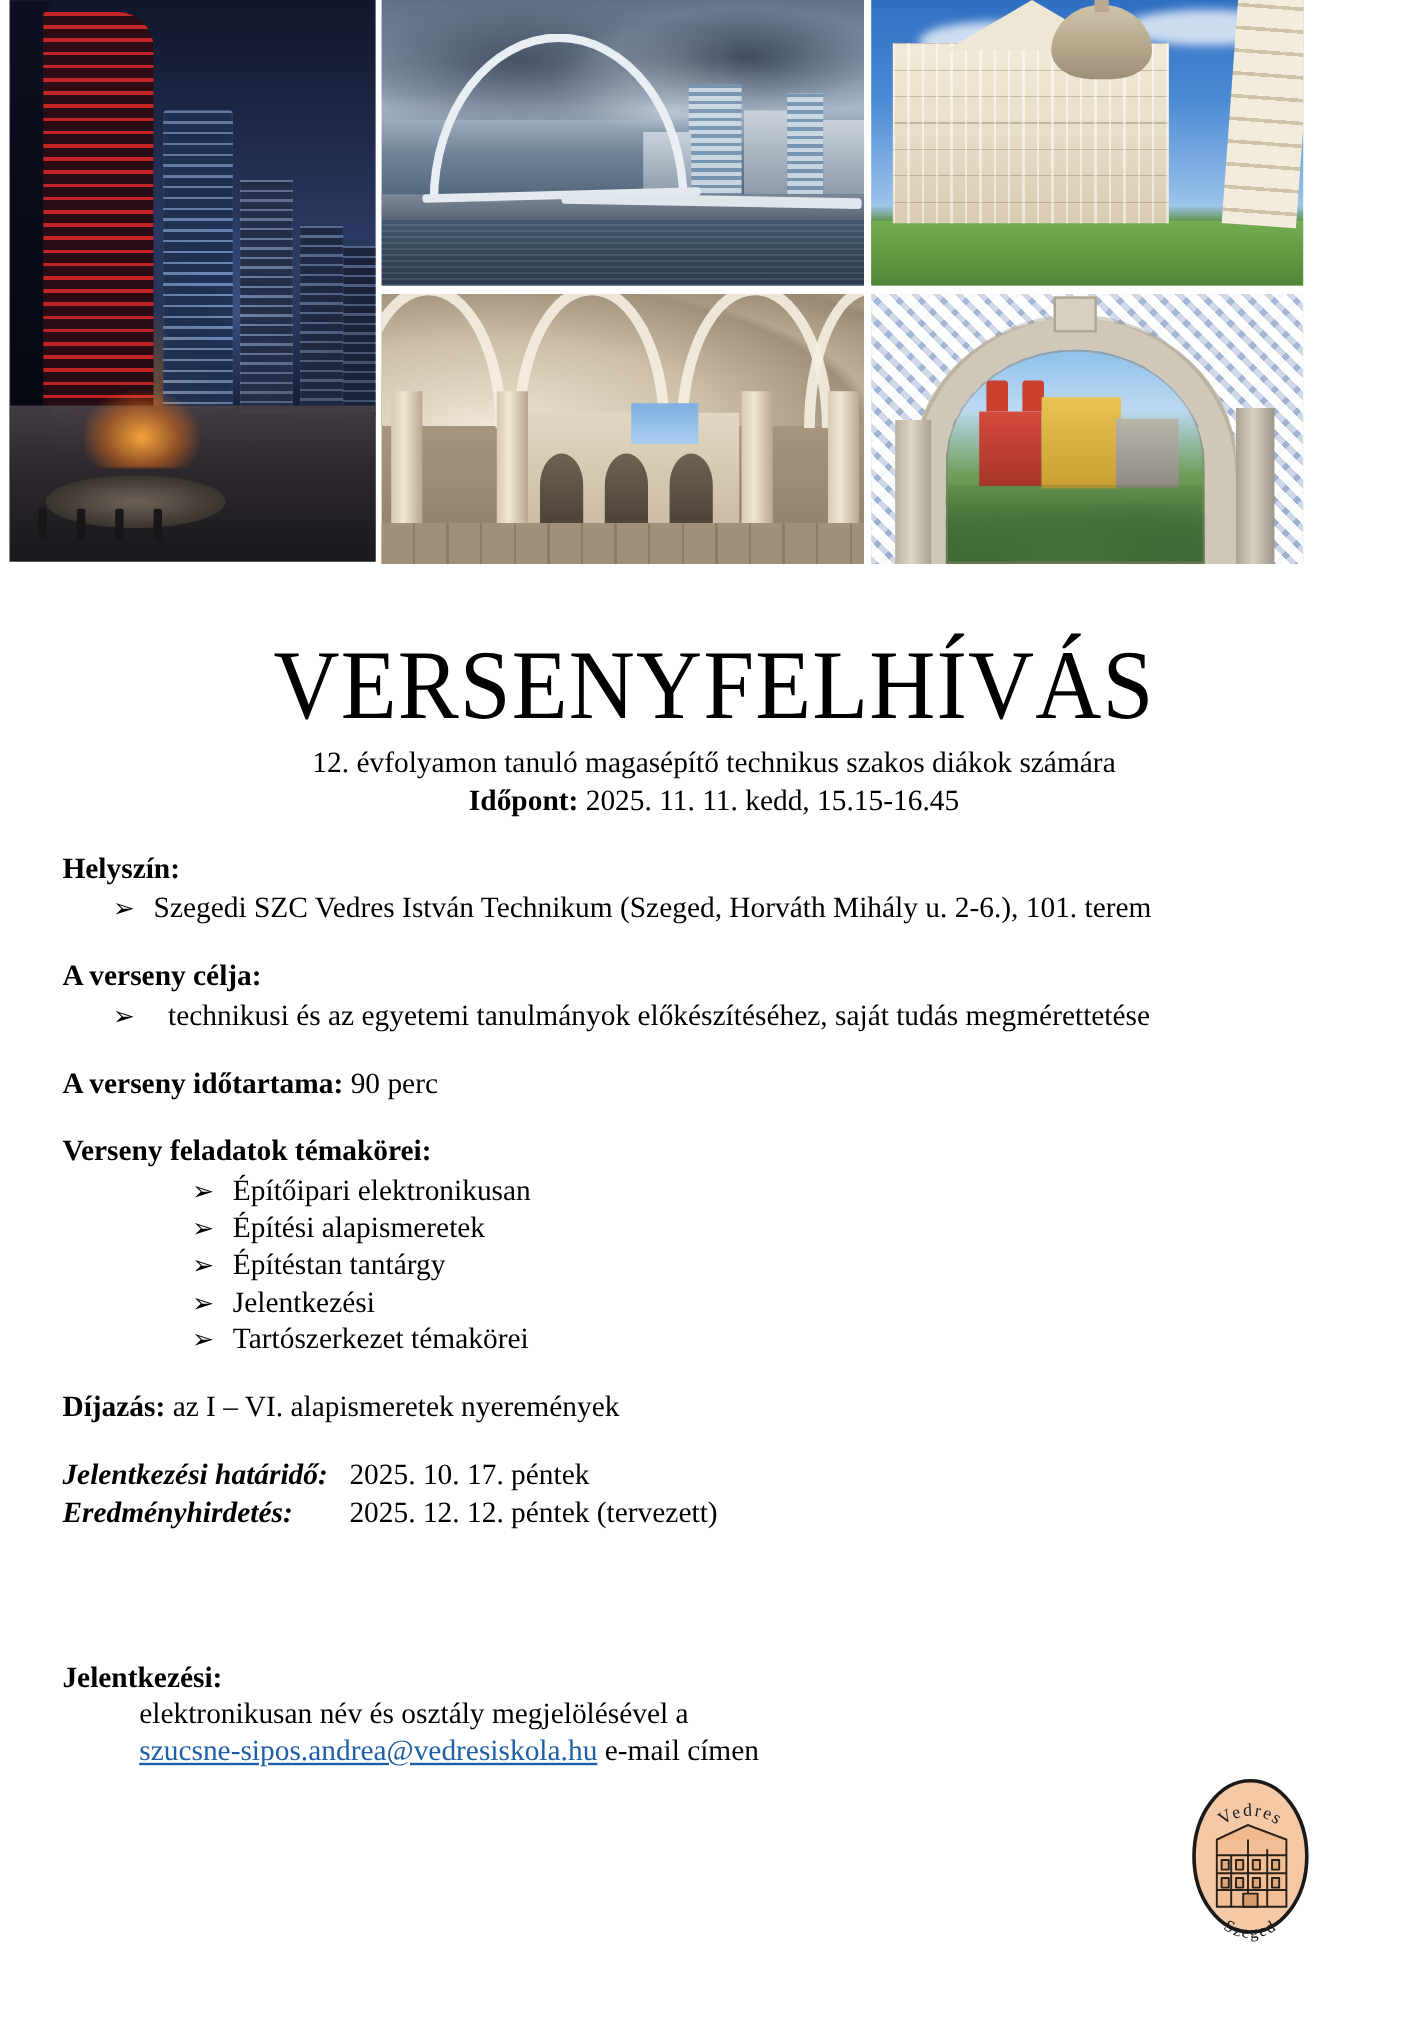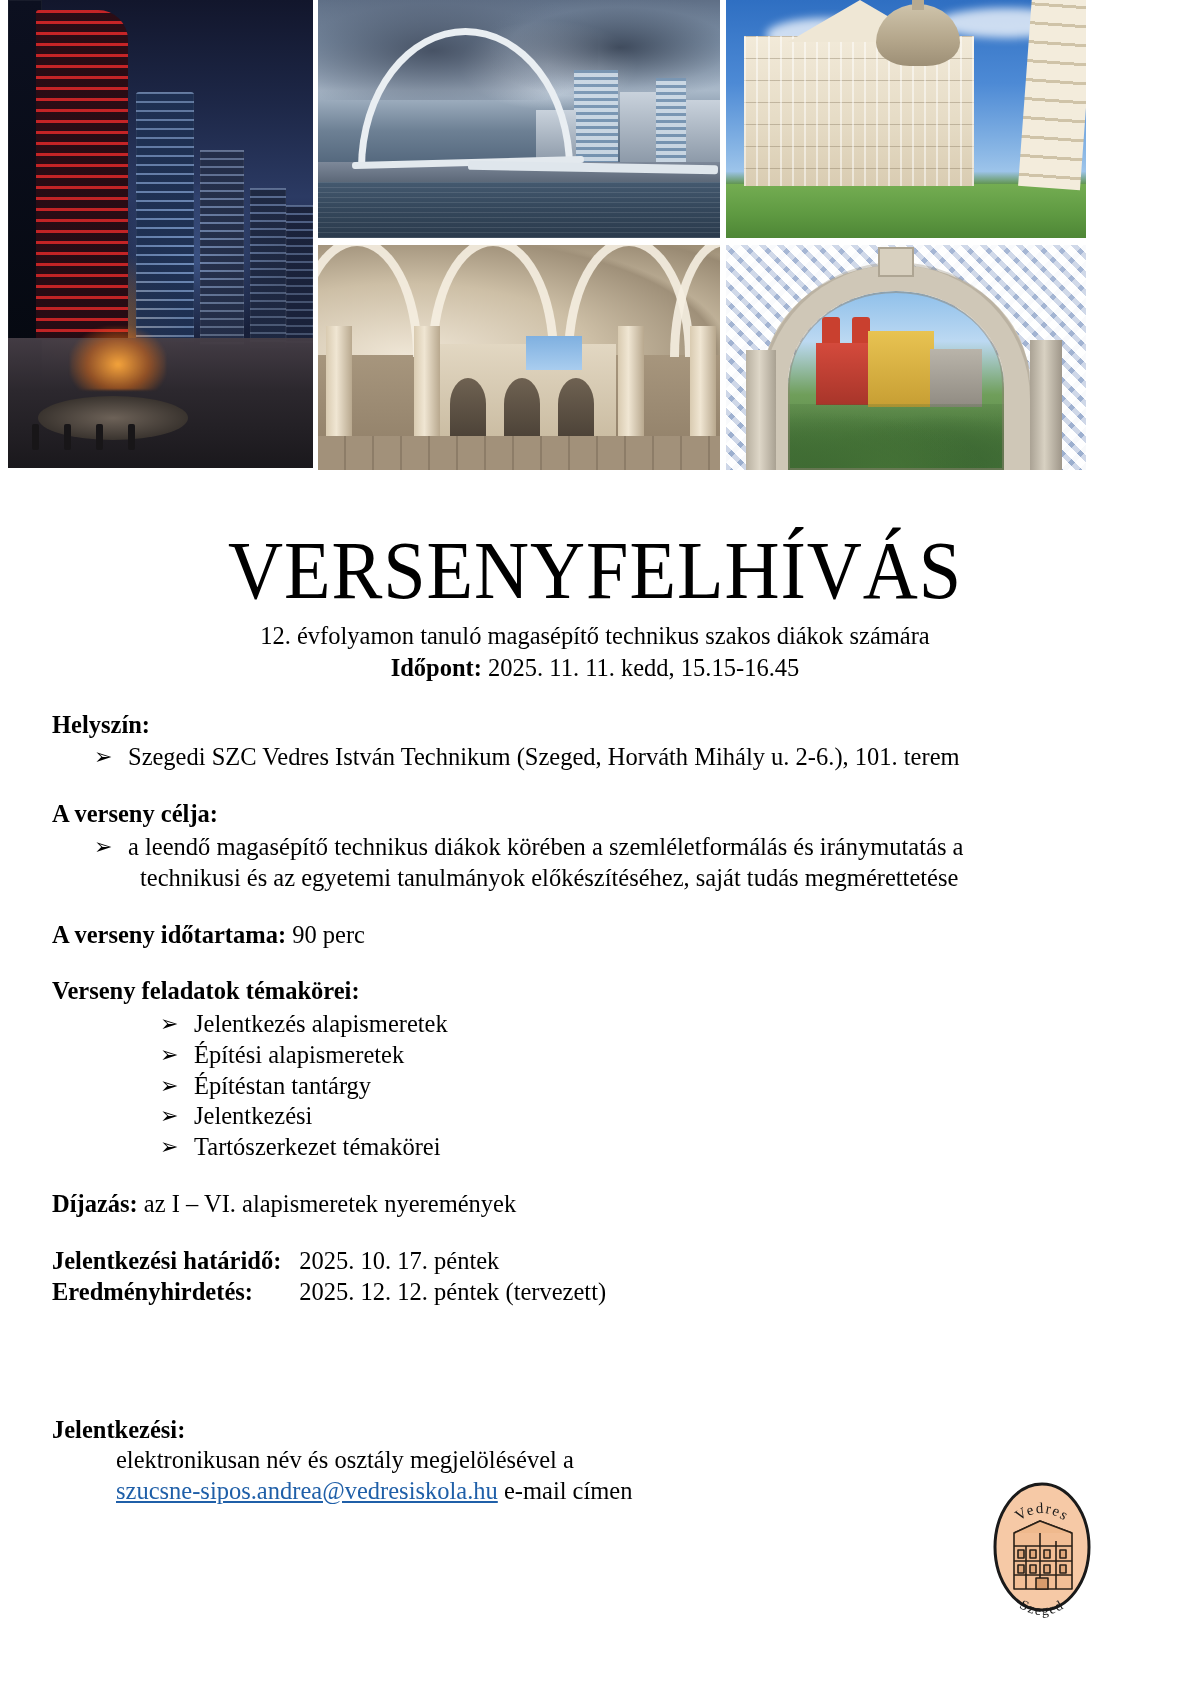--- a/index.html
+++ b/index.html
@@ -292,21 +292,21 @@
     left: 4px;
     top: 0;
     font-size: 22px;
     line-height: 1.34;
   }
   li.justified { text-align: justify; }
   li.justified .ln2 { display:block;margin-left:12px; }
 
   .kv-table { margin-top: 26px; font-size: 24.5px; line-height: 1.26; border-collapse: collapse; }
   .kv-table td { padding: 0; vertical-align: top; }
-  .kv-table td.k { font-weight: bold; padding-right: 18px; white-space: nowrap; }
+  .kv-table td.k { font-weight: bold; padding-right: 18px; white-space: nowrap; font-style: italic; }
 
   .apply { margin-top: 108px; }
   .apply-head { font-weight: bold; font-size: 24.5px; }
   .apply-body { font-size: 24.5px; line-height: 1.28; margin-left: 64px; }
   .mail {
     color: #1f5fa8;
     text-decoration: underline;
   }
 
   
@@ -417,34 +417,33 @@
     <ul class="arrows">
       <li><span class="bullet">➢</span><span>Szegedi SZC Vedres István Technikum (Szeged, Horváth Mihály u. 2-6.), 101. terem</span></li>
     </ul>
   </div>
 
   <div class="sec">
     <div class="sec-head">A verseny célja:</div>
     <ul class="arrows">
       <li class="justified">
         <span class="bullet">➢</span>
-        <span>a leendő magasépítő technikus diákok körében a szemléletformálás és iránymutatás a</span>
         <span class="ln2">technikusi és az egyetemi tanulmányok előkészítéséhez, saját tudás megmérettetése</span>
       </li>
     </ul>
   </div>
 
   <div class="sec">
     <div class="inline-para"><span class="b">A verseny időtartama:</span> <span>90 perc</span></div>
   </div>
 
   <div class="sec">
     <div class="sec-head">Verseny feladatok témakörei:</div>
     <ul class="arrows indented">
-      <li><span class="bullet">➢</span><span>Jelentkezés alapismeretek</span></li>
+      <li><span class="bullet">➢</span><span>Építőipari elektronikusan</span></li>
       <li><span class="bullet">➢</span><span>Építési alapismeretek</span></li>
       <li><span class="bullet">➢</span><span>Építéstan tantárgy</span></li>
       <li><span class="bullet">➢</span><span>Jelentkezési</span></li>
       <li><span class="bullet">➢</span><span>Tartószerkezet témakörei</span></li>
     </ul>
   </div>
 
   <div class="sec">
     <div class="inline-para"><span class="b">Díjazás:</span> <span>az I – VI. alapismeretek nyeremények</span></div>
   </div>

